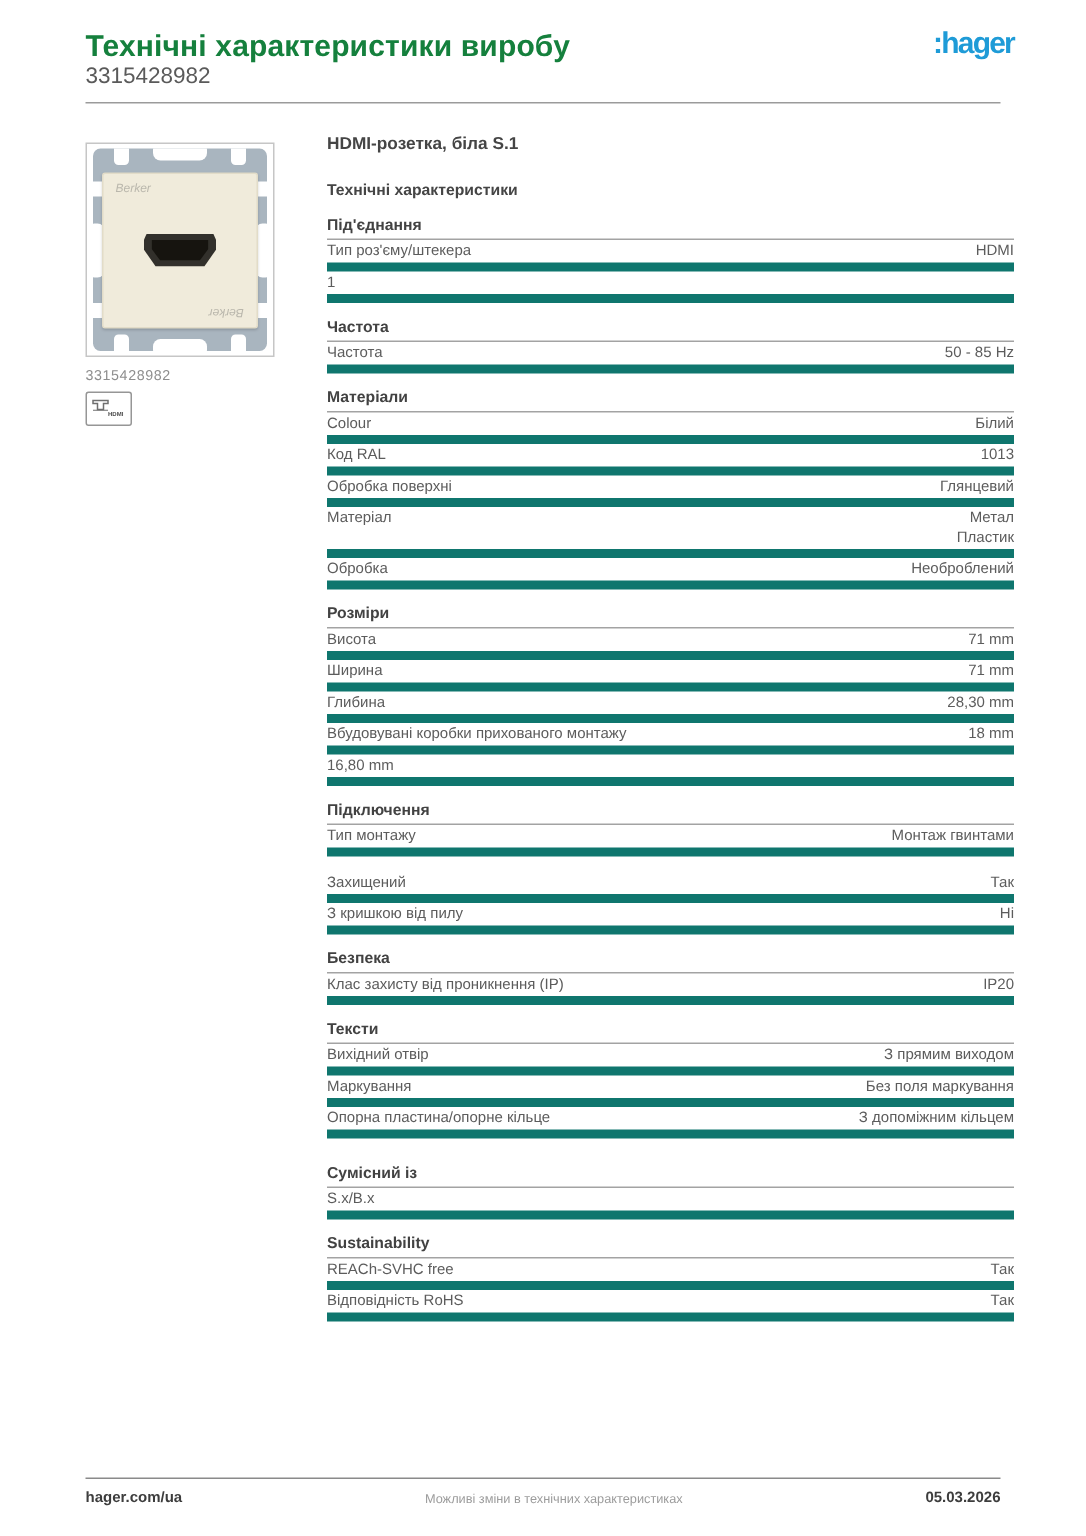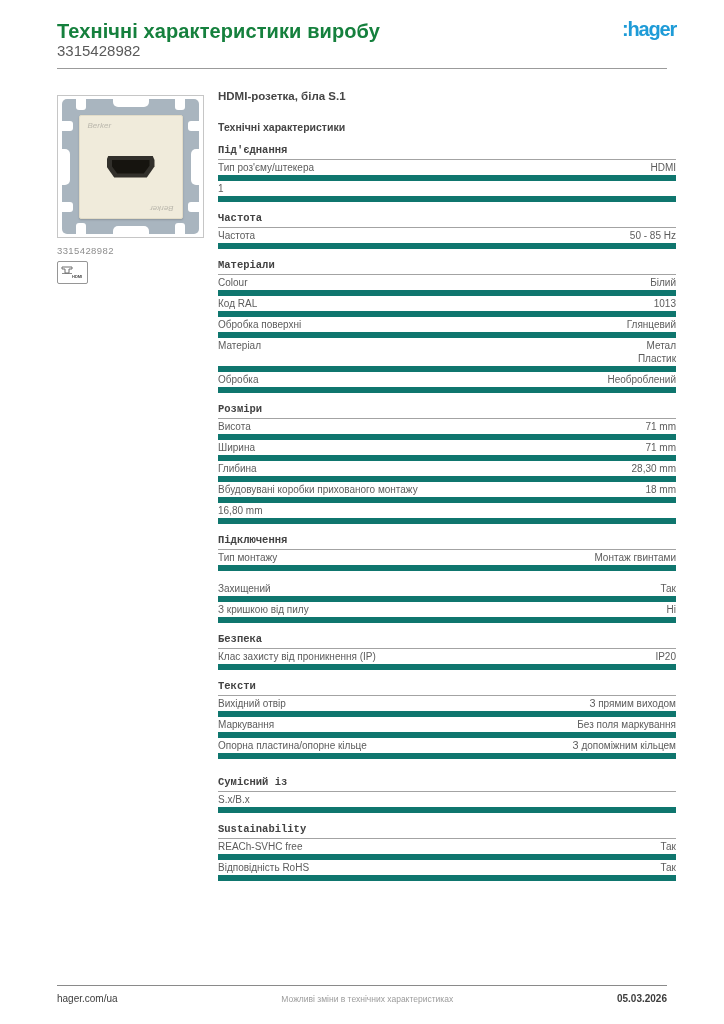--- a/index.html
+++ b/index.html
@@ -14,21 +14,21 @@
   .doc-title { font-size:20px; font-weight:bold; color:#15803d; line-height:19px; letter-spacing:.1px; }
   .doc-code  { font-size:15px; color:#5a5a5a; line-height:19px; }
   .logo {
     position:absolute; right:48px; top:18px;
     font-size:20px; font-weight:bold; color:#1e9bd7; letter-spacing:-1.2px;
   }
   .header-rule { position:absolute; left:57px; top:68px; width:610px; height:1px; background:#9b9b9b; }
 
   
   .product-image {
-    position:absolute; left:57px; top:95px; width:147px; height:143px;
+    position:absolute; left:57px; top:95px; width:126px; height:143px;
     background:#fff; border:1px solid #c6c6c6;
   }
   .backplate {
     position:absolute; left:4px; top:3px; right:4px; bottom:3px;
     background:#a9b5bf; border-radius:5px; overflow:hidden;
   }
   .notch { position:absolute; background:#ffffff; border-radius:5px; }
   .notch.top    { left:50%; top:-4px;  width:36px; height:12px; transform:translateX(-50%); }
   .notch.bottom { left:50%; bottom:-4px; width:36px; height:12px; transform:translateX(-50%); }
   .notch.left   { left:-4px; top:50%;  width:12px; height:36px; transform:translateY(-50%); }
@@ -68,34 +68,34 @@
   }
 
   
   .specs { position:absolute; left:218px; top:90px; width:458px; }
   .product-title { font-size:11.5px; font-weight:bold; color:#454545; margin-bottom:19px; }
   .tech-title    { font-size:10.5px; font-weight:bold; color:#454545; margin-bottom:11px; }
   .section { margin-top:10px; }
   .section:nth-of-type(9) { margin-top:17px; }  
   .section-title {
     font-size:10.5px; font-weight:bold; color:#424242;
-    padding-bottom:2px; border-bottom:1px solid #a3a3a3; line-height:13px;font-family:Liberation Mono, monospace;
+    padding-bottom:2px; border-bottom:1px solid #a3a3a3; line-height:13px;
   }
   .row {
     display:flex; justify-content:space-between; align-items:flex-start;
     padding:1px 0 1px 0; border-bottom:6px solid #0f766e;
     font-size:10px; color:#5c5c5c; line-height:13px; min-height:15px;
   }
   .row-label { flex:1 1 auto; padding-right:10px; }
   .row-value { flex:0 0 auto; text-align:right; white-space:pre-line; }
 
   
   .footer-rule { position:absolute; left:57px; top:985px; width:610px; height:1px; background:#8a8a8a; }
   .footer { position:absolute; left:57px; top:993px; width:610px; display:flex; align-items:center; }
-  .footer-left  { font-size:10px; font-weight:normal; color:#3d3d3d; flex:0 0 auto; text-decoration:none; }
+  .footer-left  { font-size:10px; font-weight:bold; color:#3d3d3d; flex:0 0 auto; text-decoration:none; }
   .footer-center{ flex:1 1 auto; text-align:center; font-size:8.5px; color:#9c9c9c; }
   .footer-right { font-size:10px; font-weight:bold; color:#3d3d3d; flex:0 0 auto; }
 </style>
 </head>
 <body>
 
 <div class="page">
 
   <div class="header">
     <div class="doc-title">Технічні характеристики виробу</div>

